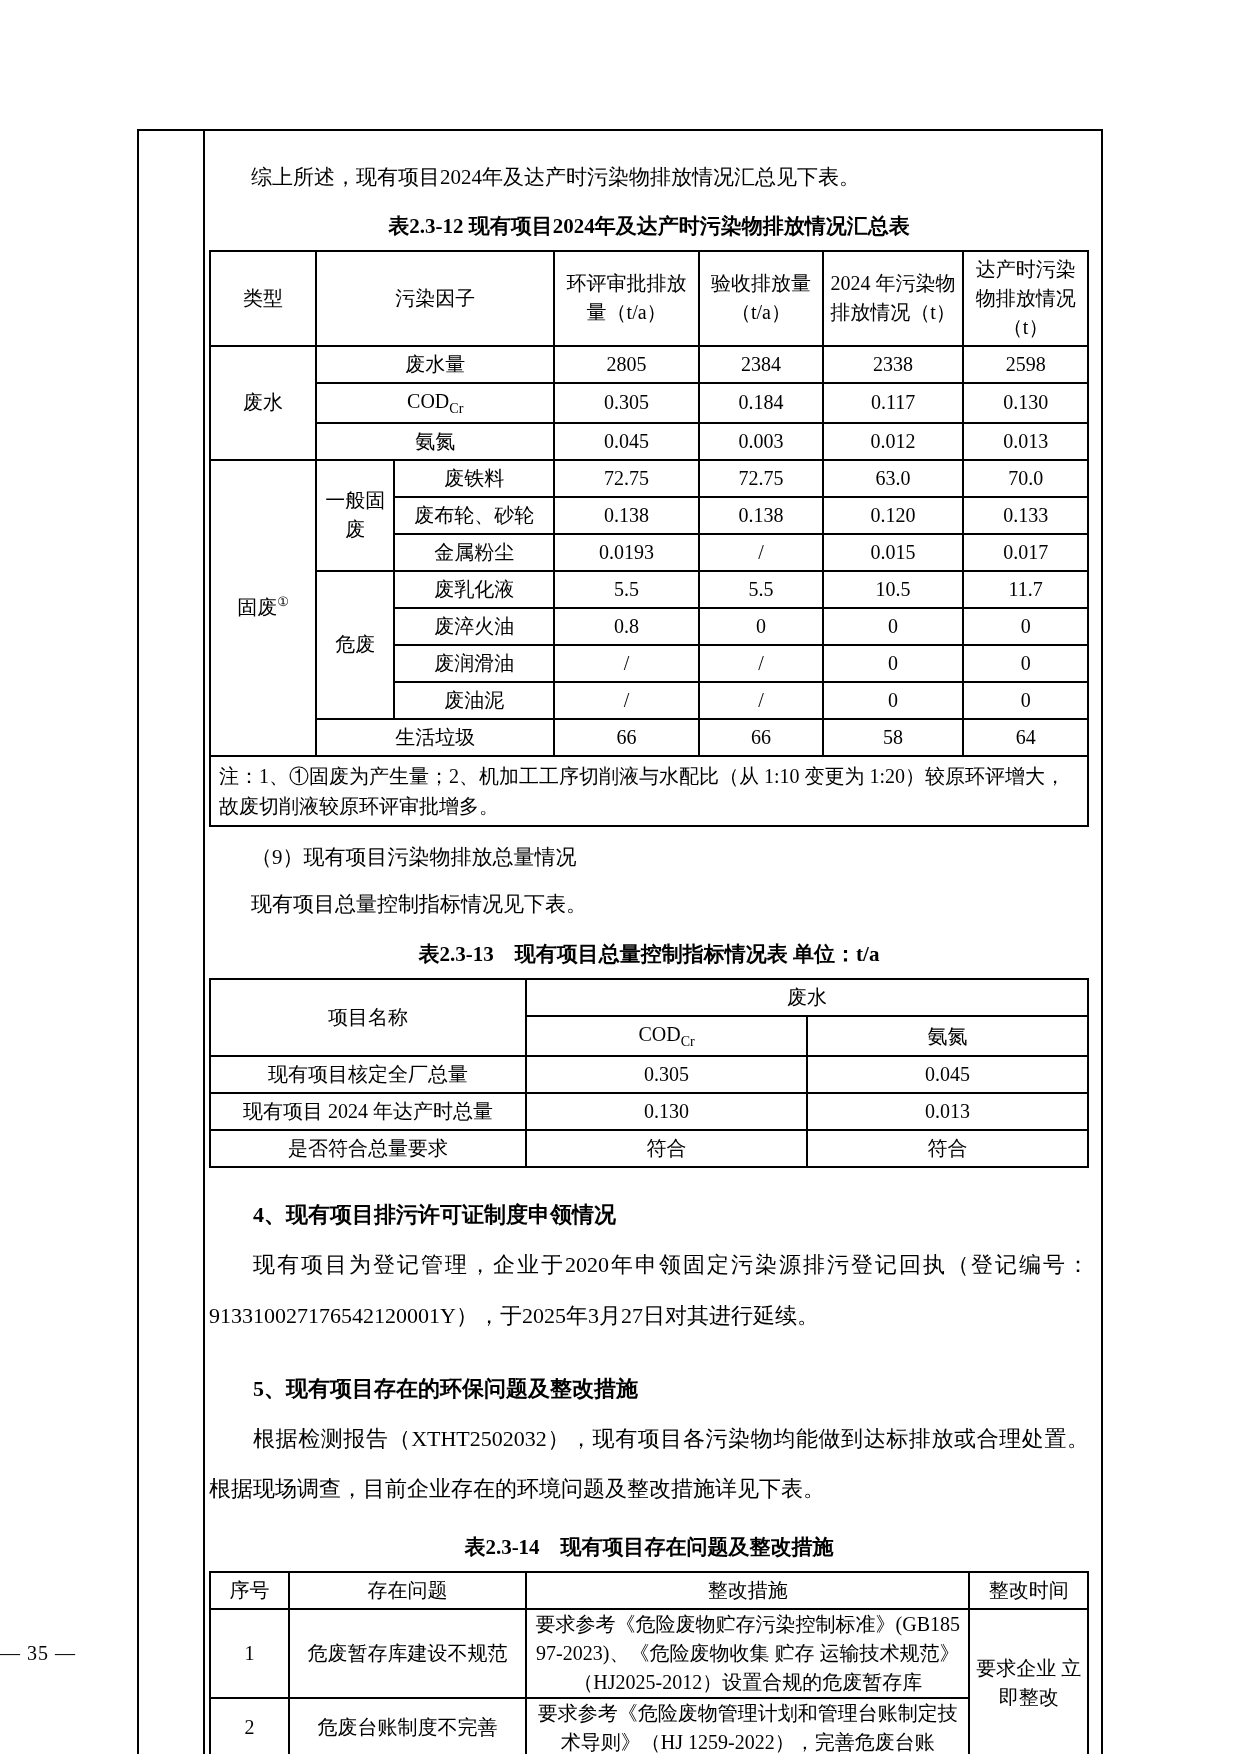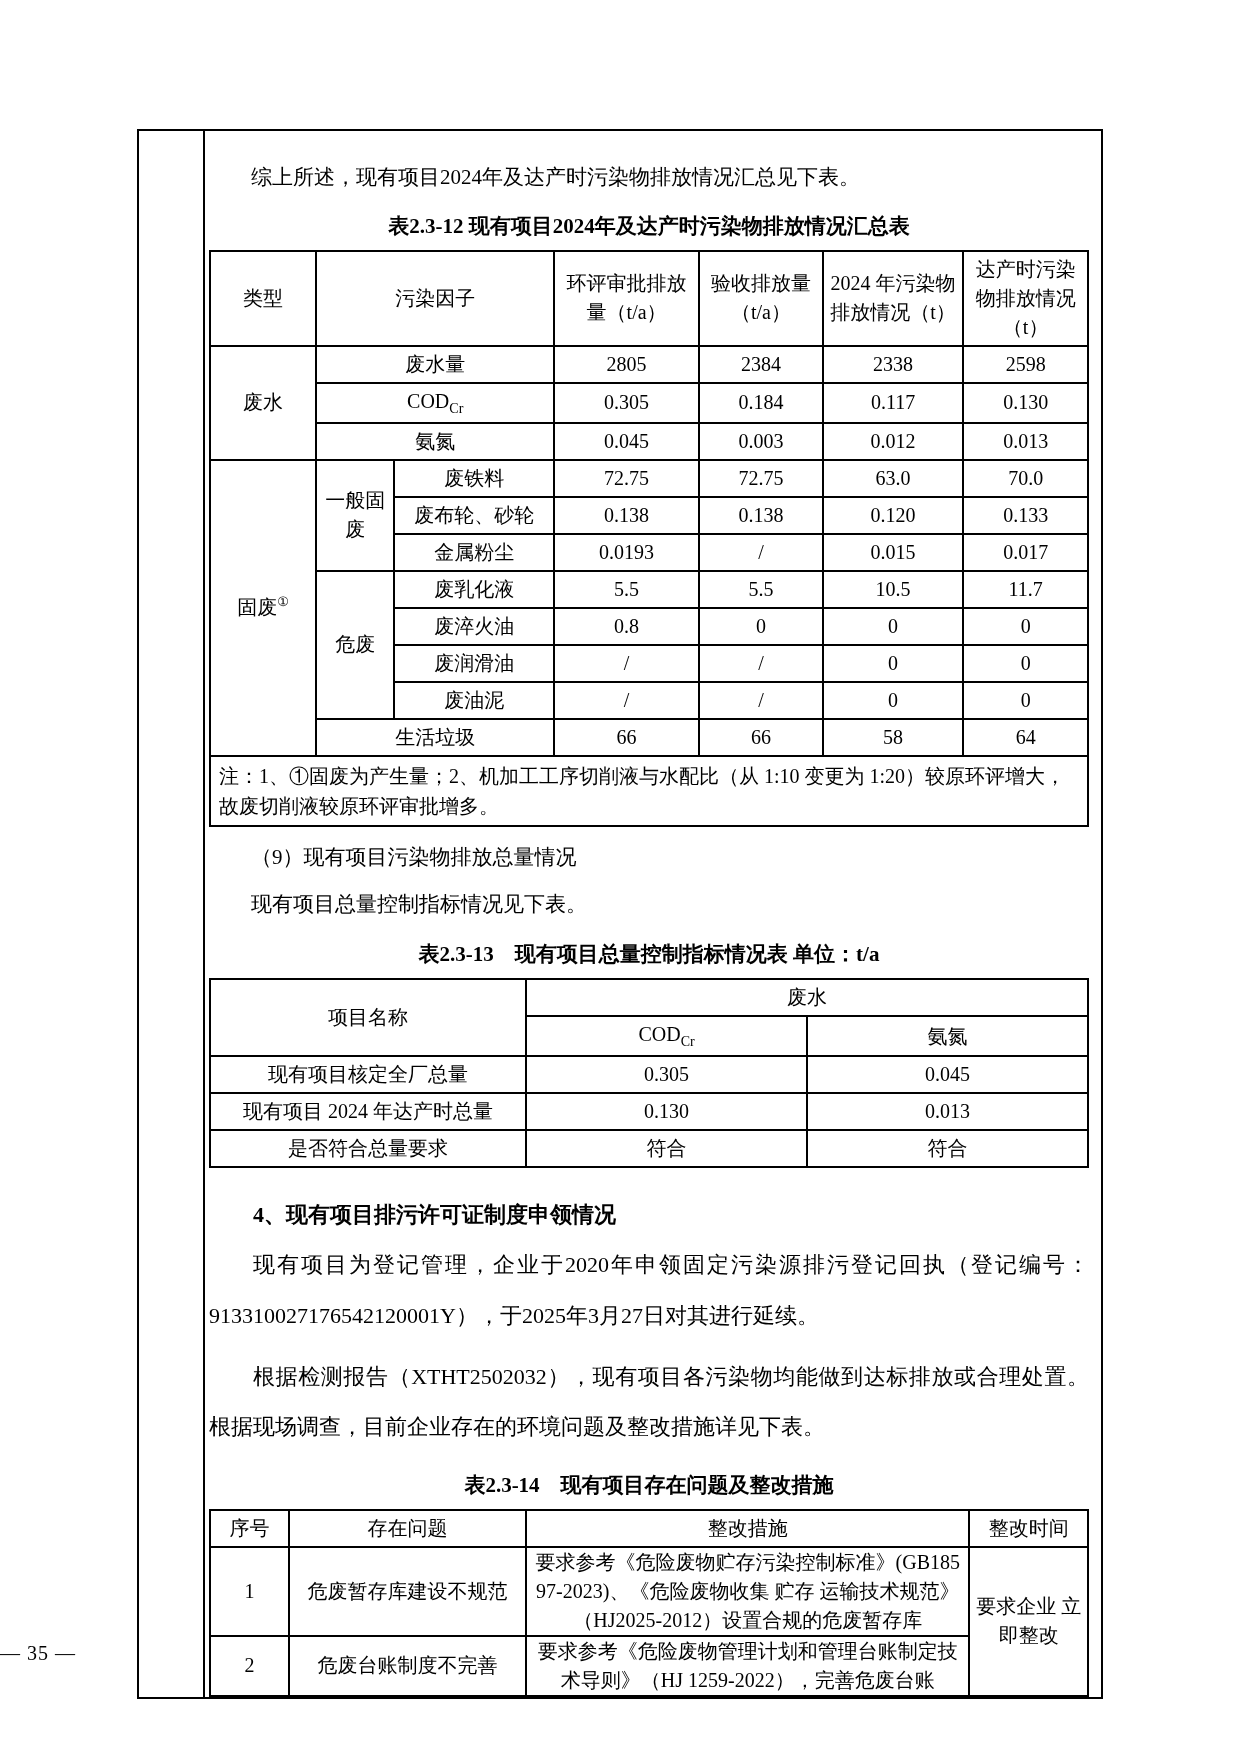--- a/index.html
+++ b/index.html
@@ -186,20 +186,21 @@
           <td>是否符合总量要求</td>
           <td>符合</td>
           <td>符合</td>
         </tr>
       </tbody>
     </table>
 
     <p class="sec-head">4、现有项目排污许可证制度申领情况</p>
     <p class="body-para">现有项目为登记管理，企业于2020年申领固定污染源排污登记回执（登记编号：913310027176542120001Y），于2025年3月27日对其进行延续。</p>
 
+    <p class="sec-head">5、现有项目存在的环保问题及整改措施</p>
     <p class="body-para">根据检测报告（XTHT2502032），现有项目各污染物均能做到达标排放或合理处置。根据现场调查，目前企业存在的环境问题及整改措施详见下表。</p>
 
     <h3 class="tbl-title">表2.3-14　现有项目存在问题及整改措施</h3>
 
     <table class="t t3">
       <colgroup>
         <col style="width:9%">
           <col style="width:27%">
           <col style="width:50.5%">
           <col style="width:13.5%">

